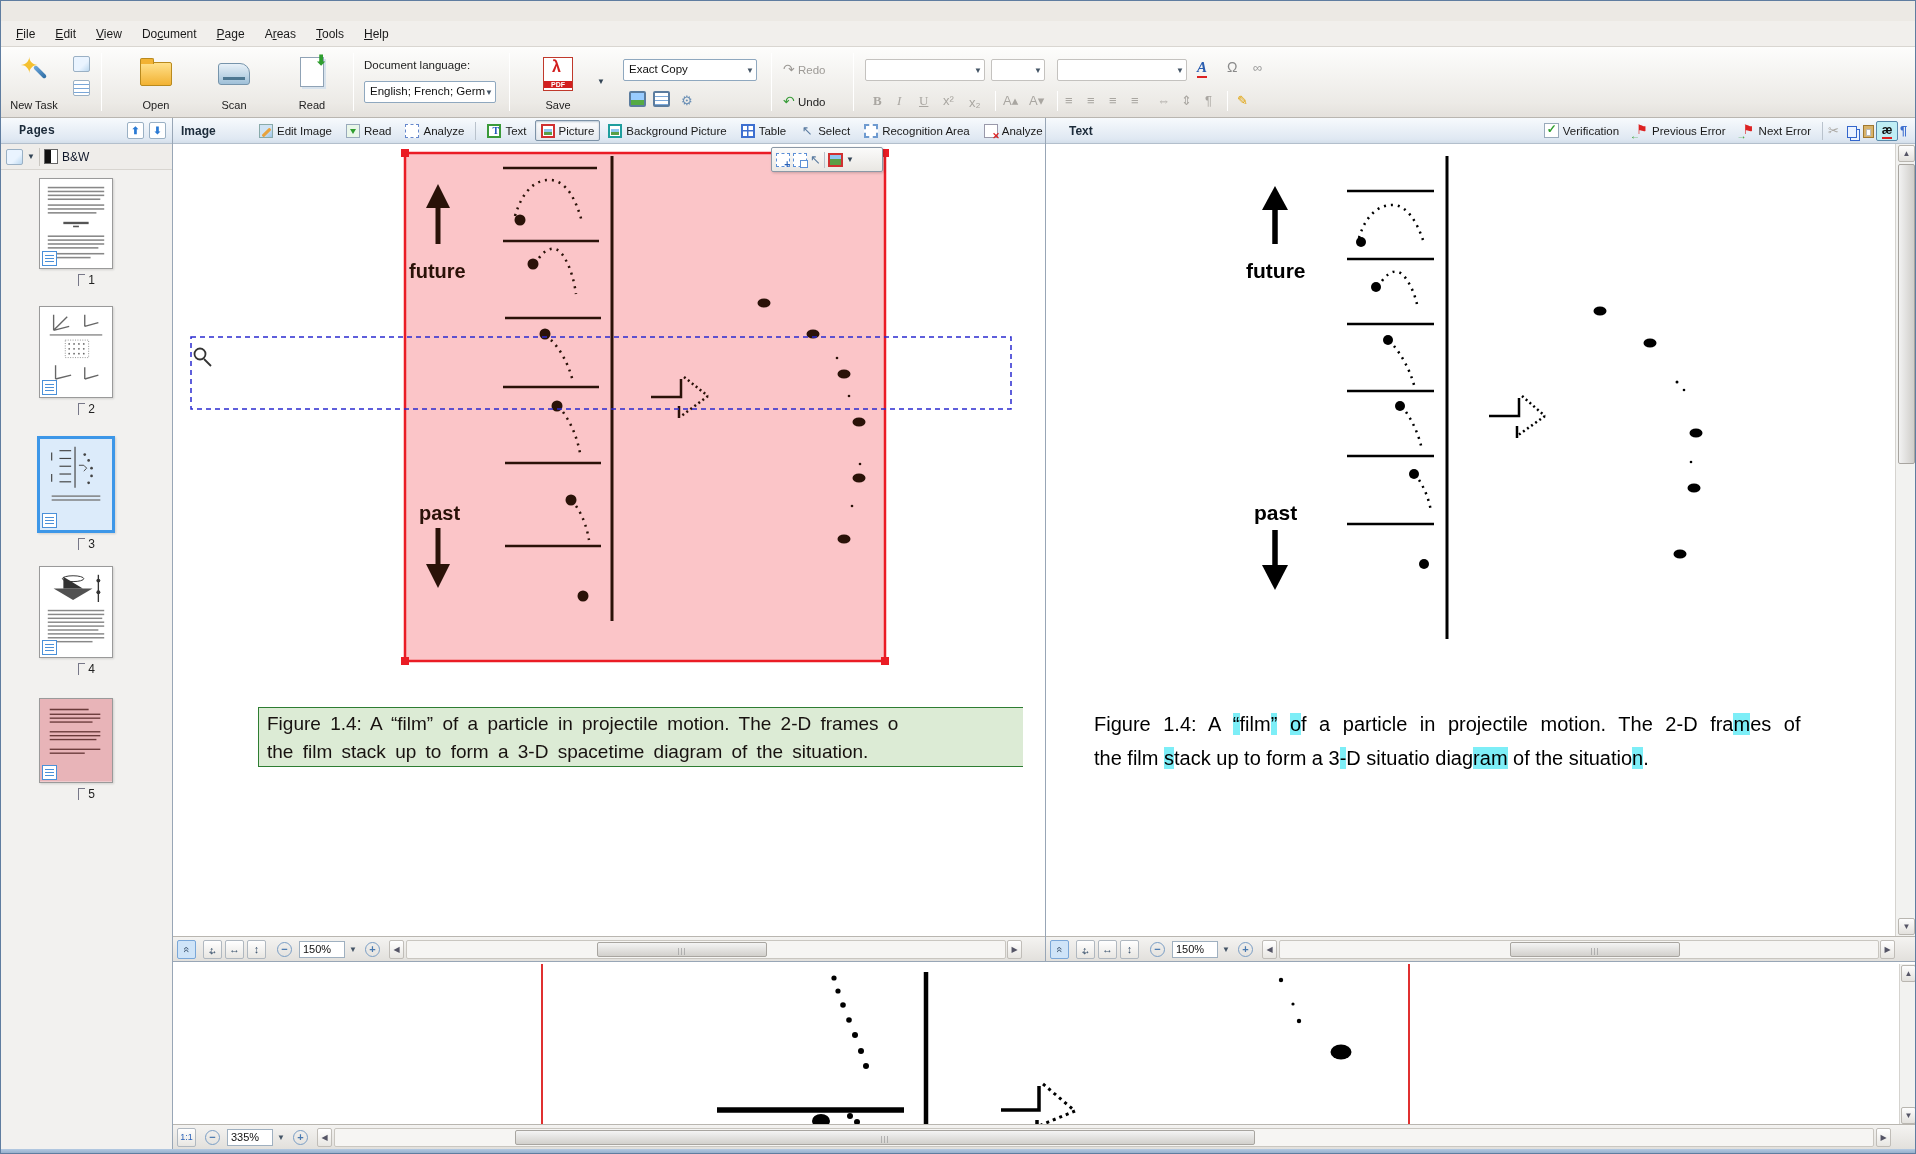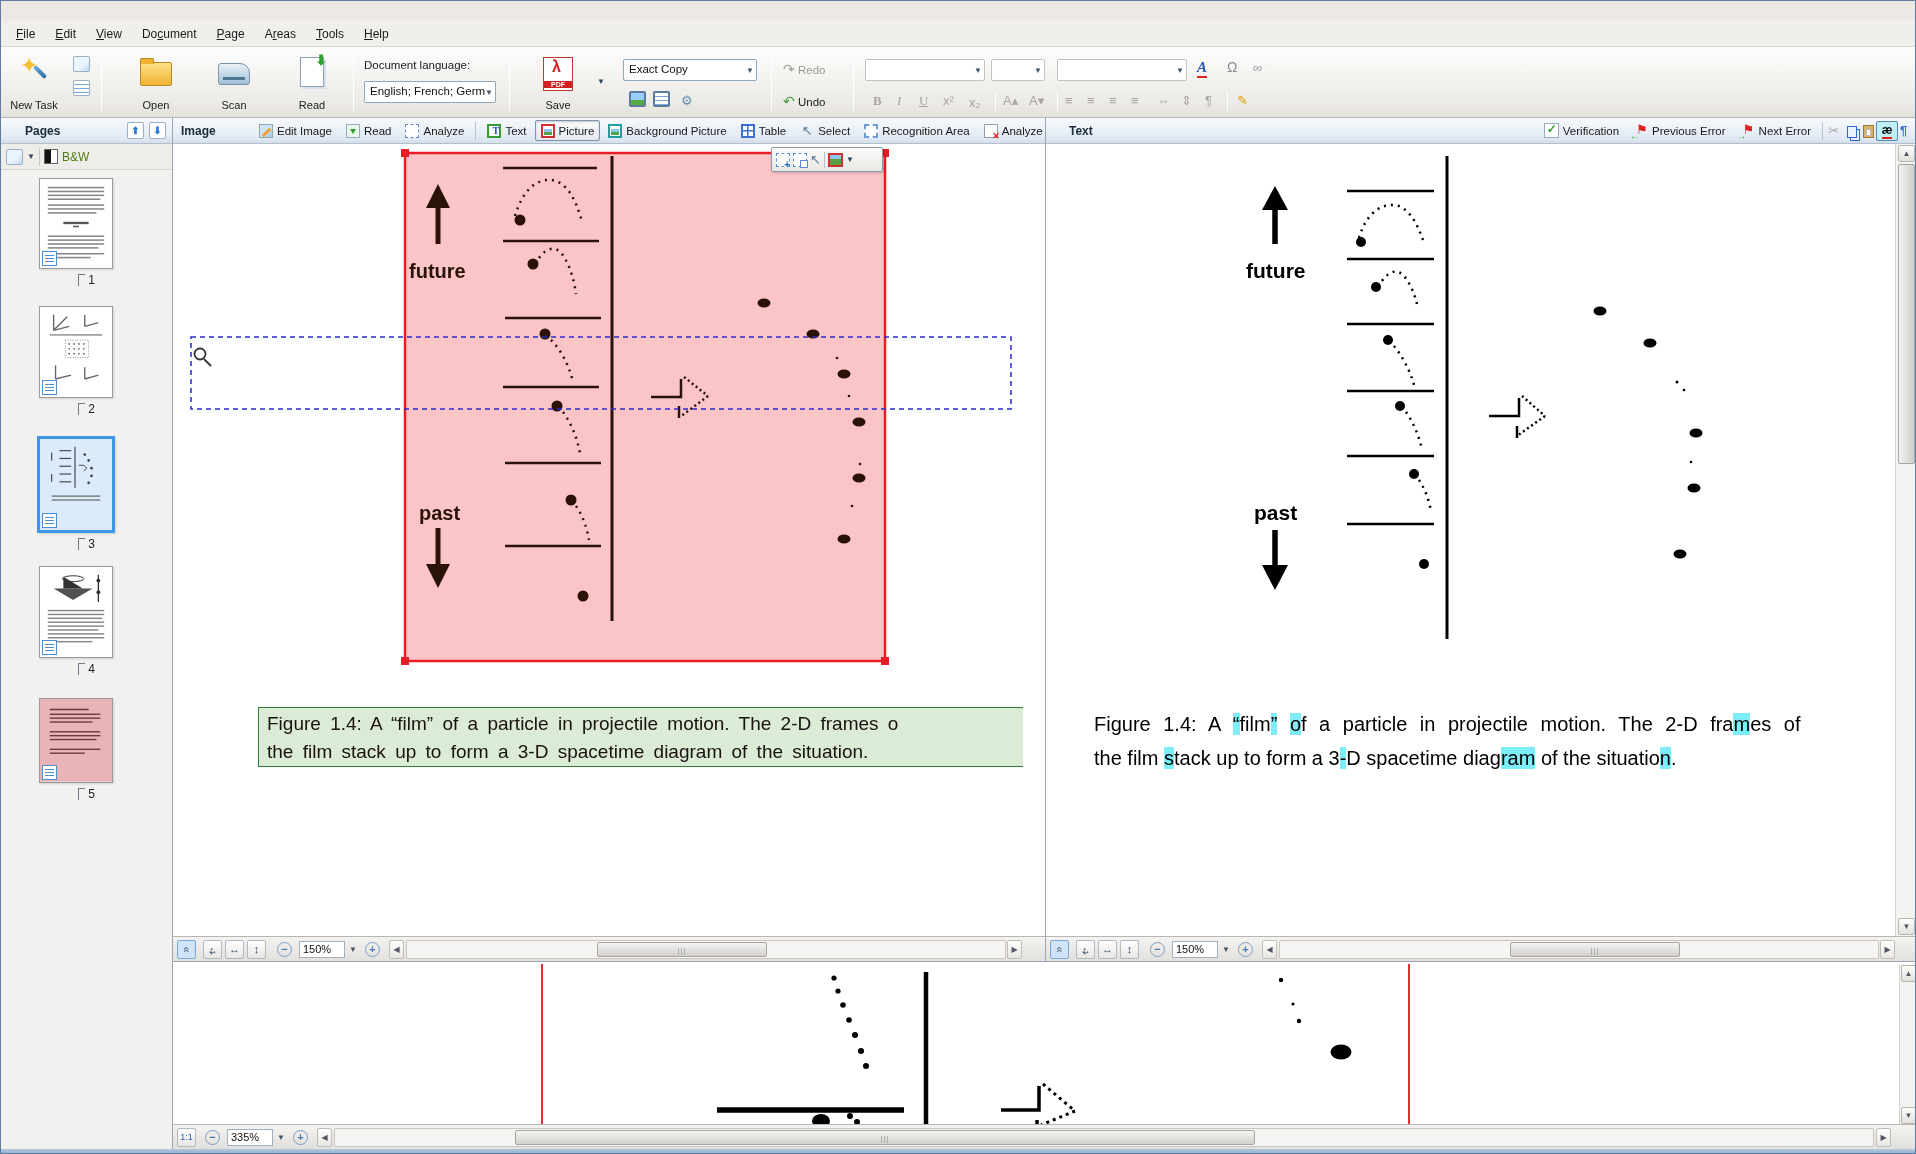--- a/index.html
+++ b/index.html
@@ -289,30 +289,30 @@
     <div class="glyphbtn" style="left:1130px;top:46px;">≡</div>
     <div class="glyphbtn" style="left:1156px;top:46px;">⇔</div>
     <div class="glyphbtn" style="left:1180px;top:46px;">⇕</div>
     <div class="glyphbtn" style="left:1204px;top:46px;">¶</div>
     <div class="tsep" style="left:1226px;top:44px;height:20px;"></div>
     <div class="abs" style="left:1236px;top:46px;font-size:13px;color:#e0a000;">✎</div>
   </div>
 
   <div id="pages-panel" class="abs">
     <div class="panel-head">
-      <div class="panel-title" style="left:24px;">Pages</div>
+      <div class="panel-title" style="left:18px;font-family:Liberation Mono, monospace;">Pages</div>
       <div class="pgnav" style="left:126px;">⬆</div>
       <div class="pgnav" style="left:148px;">⬇</div>
     </div>
     <div id="pages-sub">
       <span class="mini pg" style="position:static;"></span>
       <span style="font-size:8px;color:#345;">▼</span>
       <span style="width:1px;height:18px;background:#c9c6c0;display:inline-block;"></span>
       <span style="width:14px;height:15px;background:linear-gradient(90deg,#111 50%,#fff 50%);border:1px solid #666;display:inline-block;"></span>
-      <span style="font-size:12px;color:#4d7c0f;">B&amp;W</span>
+      <span style="font-size:12px;color:#0f172a;">B&amp;W</span>
     </div>
     <div id="thumbs">
         <div class="thumb" style="top: 60px; height: 91px;">
           <svg viewBox="0 0 74 91">
             <g fill="#888">
               <rect x="8" y="8" width="58" height="1.6"></rect>
               <rect x="8" y="12" width="58" height="1.6"></rect>
               <rect x="8" y="16" width="58" height="1.6"></rect>
               <rect x="8" y="20" width="54" height="1.6"></rect>
               <rect x="8" y="26" width="58" height="1.6"></rect>
@@ -654,21 +654,21 @@
           <ellipse cx="650" cy="289" rx="6.5" ry="4.5" stroke="none"></ellipse>
           <ellipse cx="648" cy="344" rx="6.5" ry="4.5" stroke="none"></ellipse>
           <ellipse cx="634" cy="410" rx="6.5" ry="4.5" stroke="none"></ellipse>
           <circle cx="638" cy="246" r="1.3" stroke="none"></circle>
             <circle cx="645" cy="318" r="1.3" stroke="none"></circle>
         </g>
       </svg>
 
       <div id="txt-caption" class="abs">
         <div class="l1"><span>Figure 1.4: A </span><span class="hl">“</span><span>film</span><span class="hl">”</span><span> </span><span class="hl">o</span><span>f a particle in projectile motion. The 2-D fra</span><span class="hl">m</span><span>es of</span></div>
-        <div class="l2"><span>the film </span><span class="hl">s</span><span>tack up to form a 3</span><span class="hl">-</span><span>D spacetime diag</span><span class="hl">ram</span><span> of the situatio</span><span class="hl">n</span><span>.</span></div>
+        <div class="l2"><span>the film </span><span class="hl">s</span><span>tack up to form a 3</span><span class="hl">-</span><span>D situatio diag</span><span class="hl">ram</span><span> of the situatio</span><span class="hl">n</span><span>.</span></div>
       </div>
     </div>
 
     <div class="vscroll">
       <div class="sarrow" style="top:1px;">▲</div>
       <div class="vthumb" style="top:20px;height:300px;"></div>
       <div class="sarrow" style="bottom:1px;">▼</div>
     </div>
 
     <div class="statusbar">

